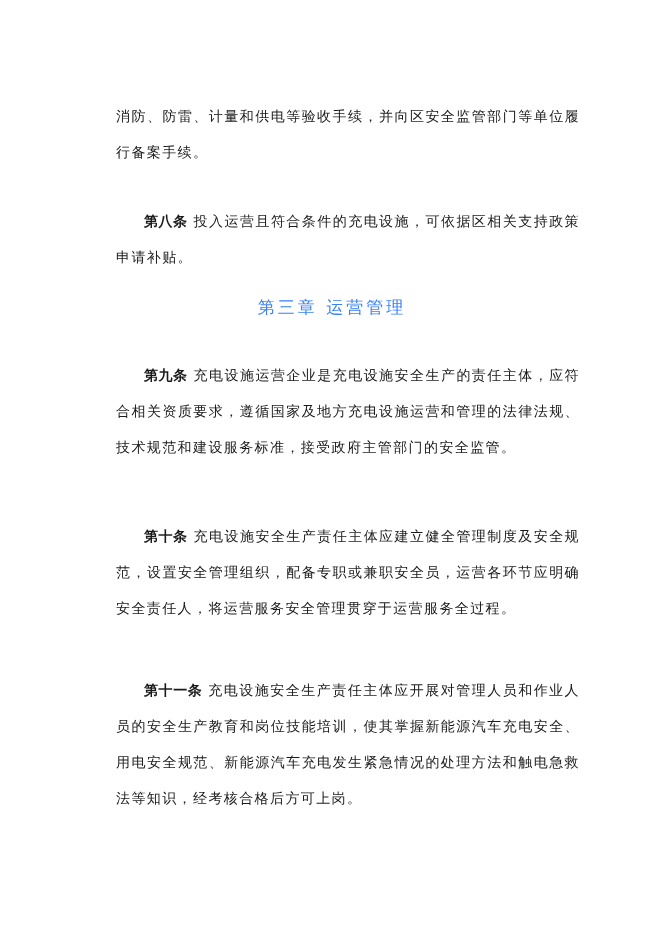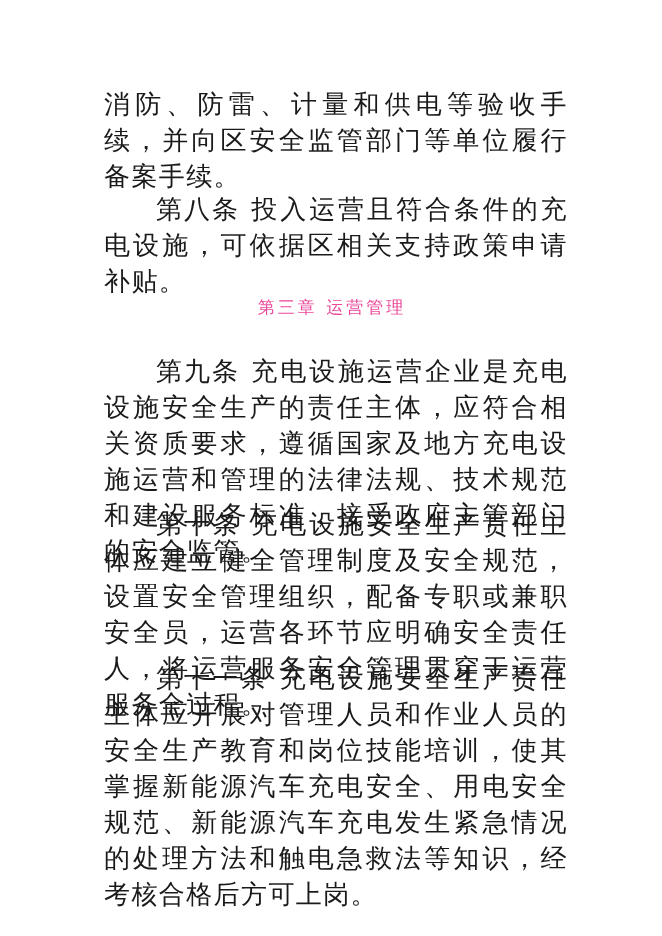--- a/index.html
+++ b/index.html
@@ -3,38 +3,38 @@
 <meta charset="utf-8">
 <style>
   html, body { margin: 0; padding: 0; background: #ffffff; }
   body {
     width: 662px; height: 936px; position: relative; overflow: hidden;
     font-family: "DejaVu Serif", "Liberation Serif", serif;
     color: #1a1a1a;
   }
   .page { position: absolute; left: 100px; top: 82px; width: 464px; }
   .para {
-    font-size: 26px; line-height: 36px; letter-spacing: 1.4px;
-    text-indent: 2em; text-align: justify; margin: 4px;
+    font-size: 14px; line-height: 36px; letter-spacing: 1.4px;
+    text-indent: 2em; text-align: justify; margin: 16px;
   }
   .para.cont { text-indent: 0; }
-  .article-no { font-family: "DejaVu Sans", "Liberation Sans", sans-serif; font-weight: normal; letter-spacing: 0.5px; }
+  .article-no { font-family: "DejaVu Sans", "Liberation Sans", sans-serif; font-weight: bold; letter-spacing: 0.5px; }
   .chapter {
     text-align: center; font-size: 17px; letter-spacing: 3px; line-height: 36px;
-    margin: 0; color: #ec4899;
+    margin: 0; color: #3b82f6;
   }
 </style>
 </head>
 <body>
 
 <div class="page">
   <p class="para cont" style="position:absolute; top:0; width:464px;">消防、防雷、计量和供电等验收手续，并向区安全监管部门等单位履行备案手续。</p>
 
   <p class="para" style="position:absolute; top:105px; width:464px;"><span class="article-no">第八条</span> <span>投入运营且符合条件的充电设施，可依据区相关支持政策申请补贴。</span></p>
 
   <p class="chapter" style="position:absolute; top:207px; width:464px;">第三章  运营管理</p>
 
-  <p class="para" style="position:absolute; top:267px; width:464px;"><span class="article-no">第九条</span> <span>充电设施运营企业是充电设施安全生产的责任主体，应符合相关资质要求，遵循国家及地方充电设施运营和管理的法律法规、技术规范和建设服务标准，接受政府主管部门的安全监管。</span></p>
+  <p class="para" style="position:absolute; top:259px; width:464px;"><span class="article-no">第九条</span> <span>充电设施运营企业是充电设施安全生产的责任主体，应符合相关资质要求，遵循国家及地方充电设施运营和管理的法律法规、技术规范和建设服务标准，接受政府主管部门的安全监管。</span></p>
 
   <p class="para" style="position:absolute; top:420px; width:464px;"><span class="article-no">第十条</span> <span>充电设施安全生产责任主体应建立健全管理制度及安全规范，设置安全管理组织，配备专职或兼职安全员，运营各环节应明确安全责任人，将运营服务安全管理贯穿于运营服务全过程。</span></p>
 
   <p class="para" style="position:absolute; top:574px; width:464px;"><span class="article-no">第十一条</span> <span>充电设施安全生产责任主体应开展对管理人员和作业人员的安全生产教育和岗位技能培训，使其掌握新能源汽车充电安全、用电安全规范、新能源汽车充电发生紧急情况的处理方法和触电急救法等知识，经考核合格后方可上岗。</span></p>
 </div>
 
 </body></html>

